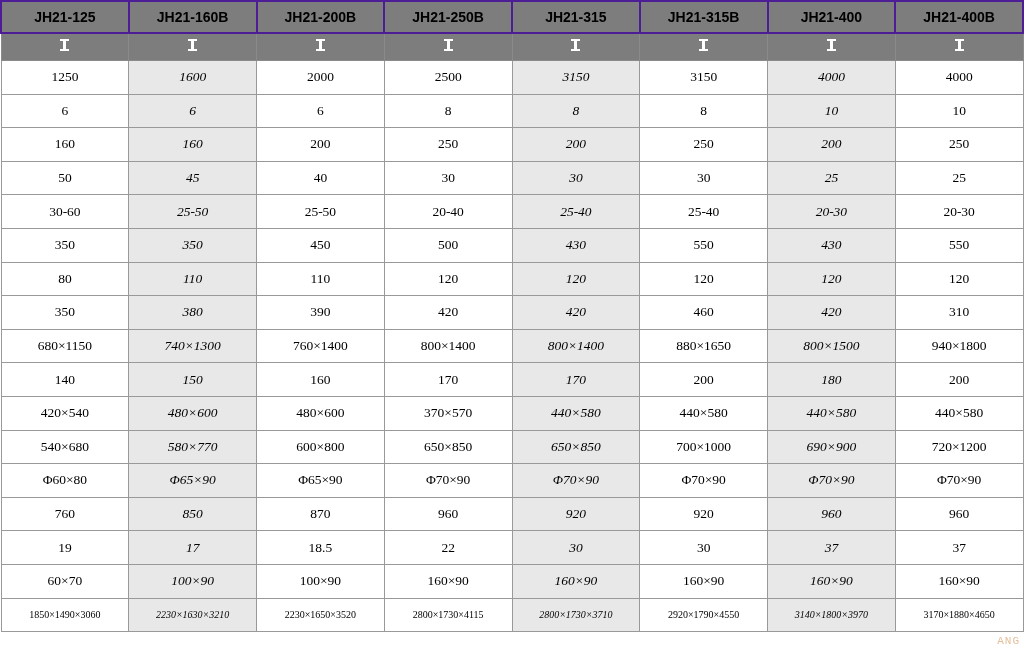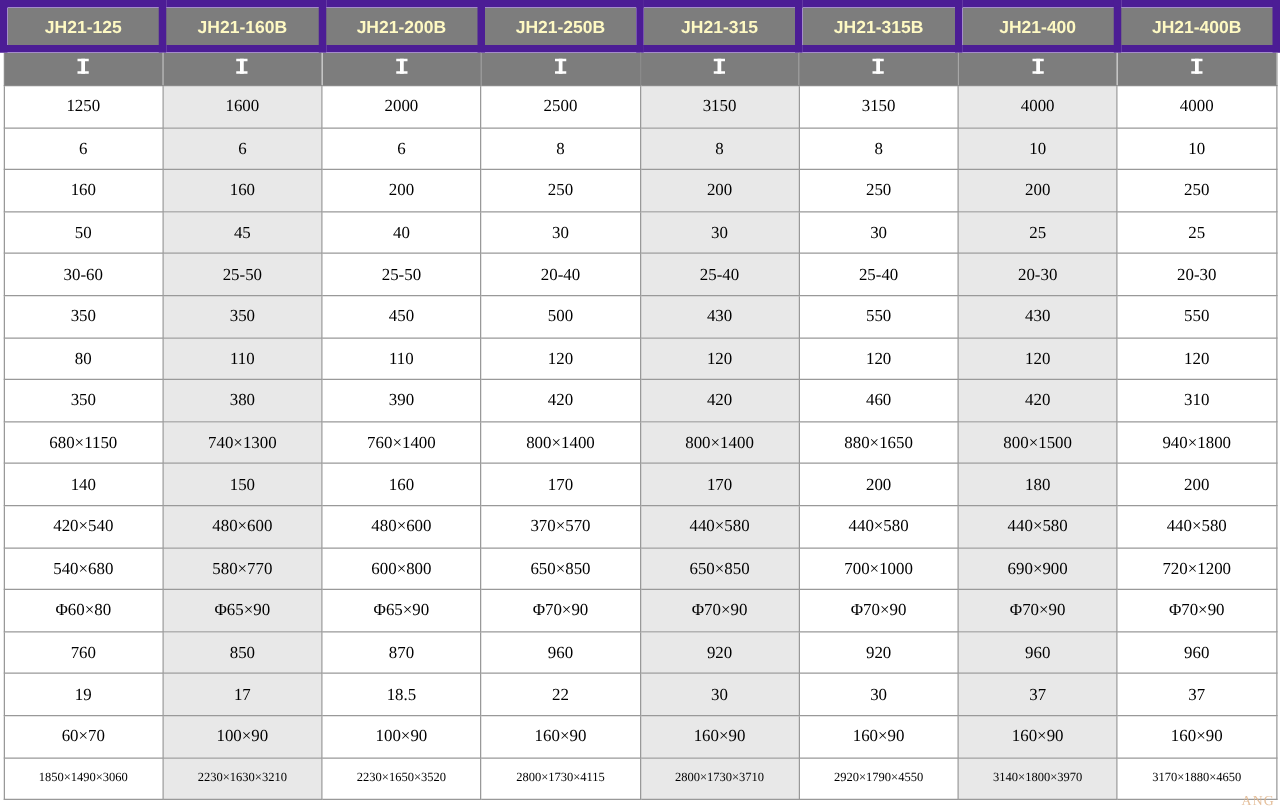--- a/index.html
+++ b/index.html
@@ -24,26 +24,26 @@
     vertical-align: middle;
     font-size: 13.5px;
     color: #000000;
     padding: 0;
     height: 32.6px;
     white-space: nowrap;
     overflow: hidden;
   }
   .spec-table th {
     background: #7d7d7d;
-    color: #fef9c3;
+    color: #000000;
     font-family: "Liberation Sans", sans-serif;
     font-weight: bold;
     font-size: 14px;
     height: 30px;
-    border: 6px solid #4c1d95;
+    border: 2px solid #4c1d95;
   }
   tr.unit-row td {
     background: #7d7d7d;
     border: 1px solid #8a8a8a;
     height: 26px;
   }
   .unit-mark {
     display: inline-block;
     width: 3px;
     height: 12px;
@@ -56,32 +56,33 @@
     position: absolute;
     left: -3px;
     width: 9px;
     height: 2px;
     background: #ffffff;
   }
   .unit-mark::before { top: 0; }
   .unit-mark::after { bottom: 0; }
   tbody td.alt {
     background: #e8e8e8;
+    font-style: italic;
   }
   tbody td {
     background: #ffffff;
   }
   tbody tr:last-child td {
     font-size: 10px;
   }
   .watermark {
     position: absolute;
     right: 4px;
     bottom: 2px;
-    font-family: Liberation Serif, serif;
+    font-family: Liberation Mono, monospace;
     font-size: 11px;
     color: #e0b48a;
     opacity: 0.85;
     letter-spacing: 1px;
   }
 </style>
 </head>
 <body>
 
 <table class="spec-table">

